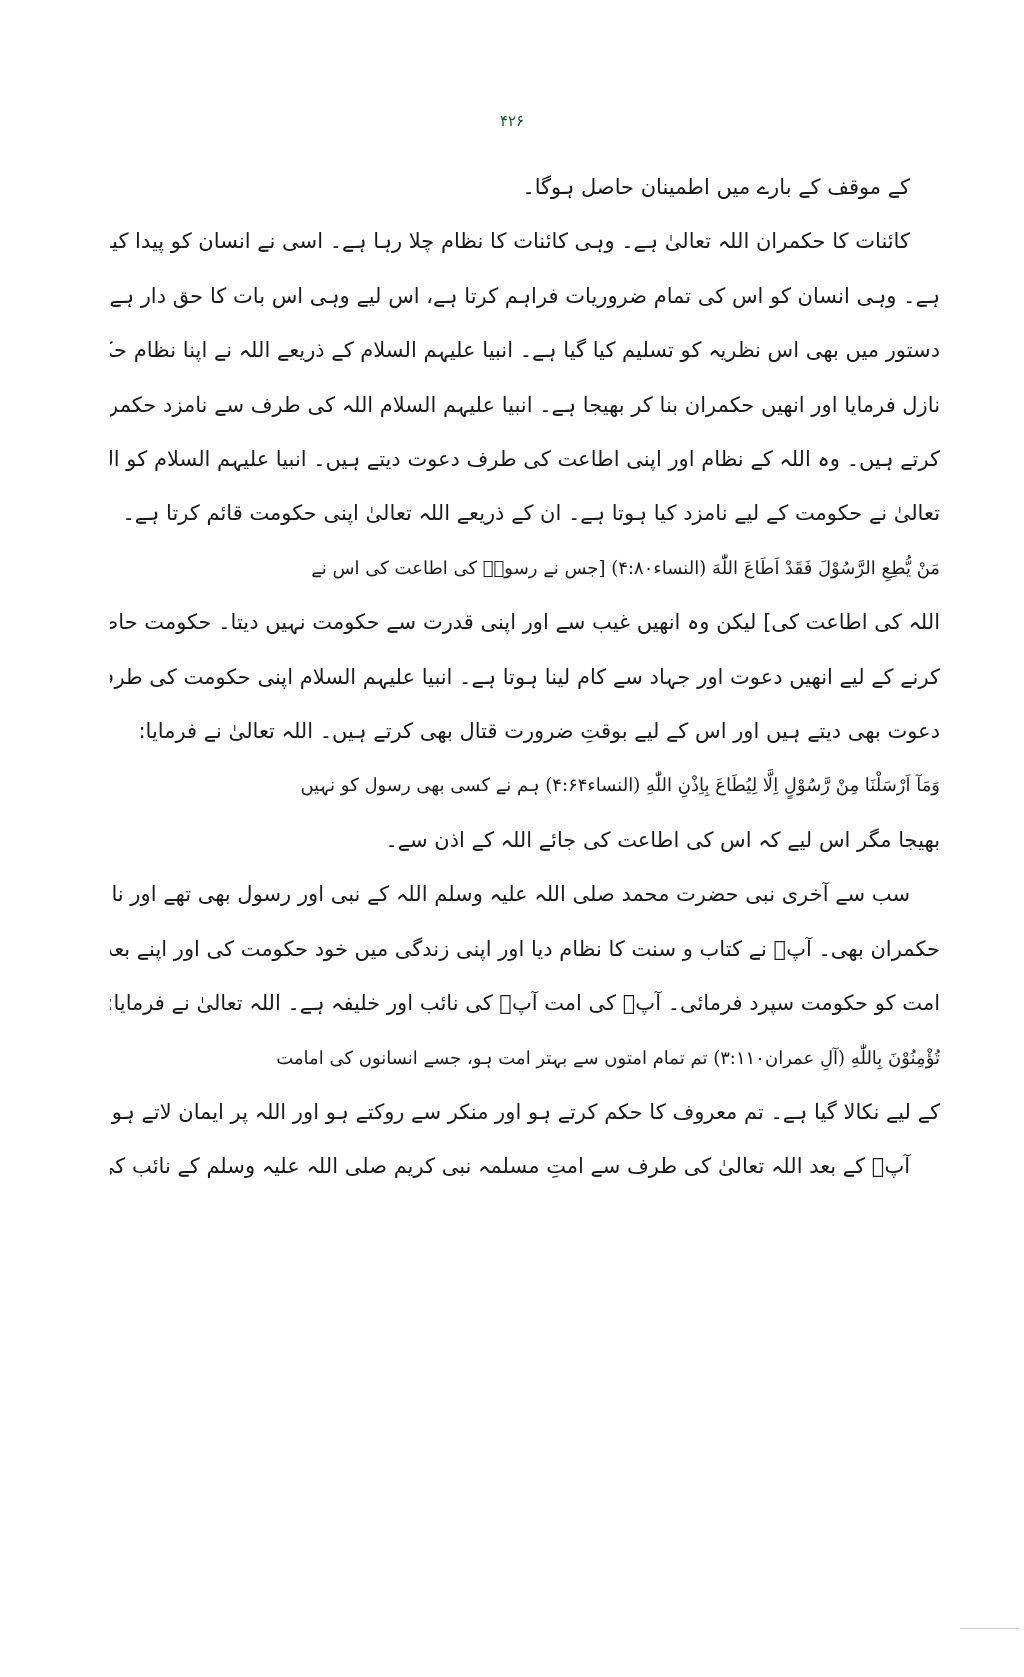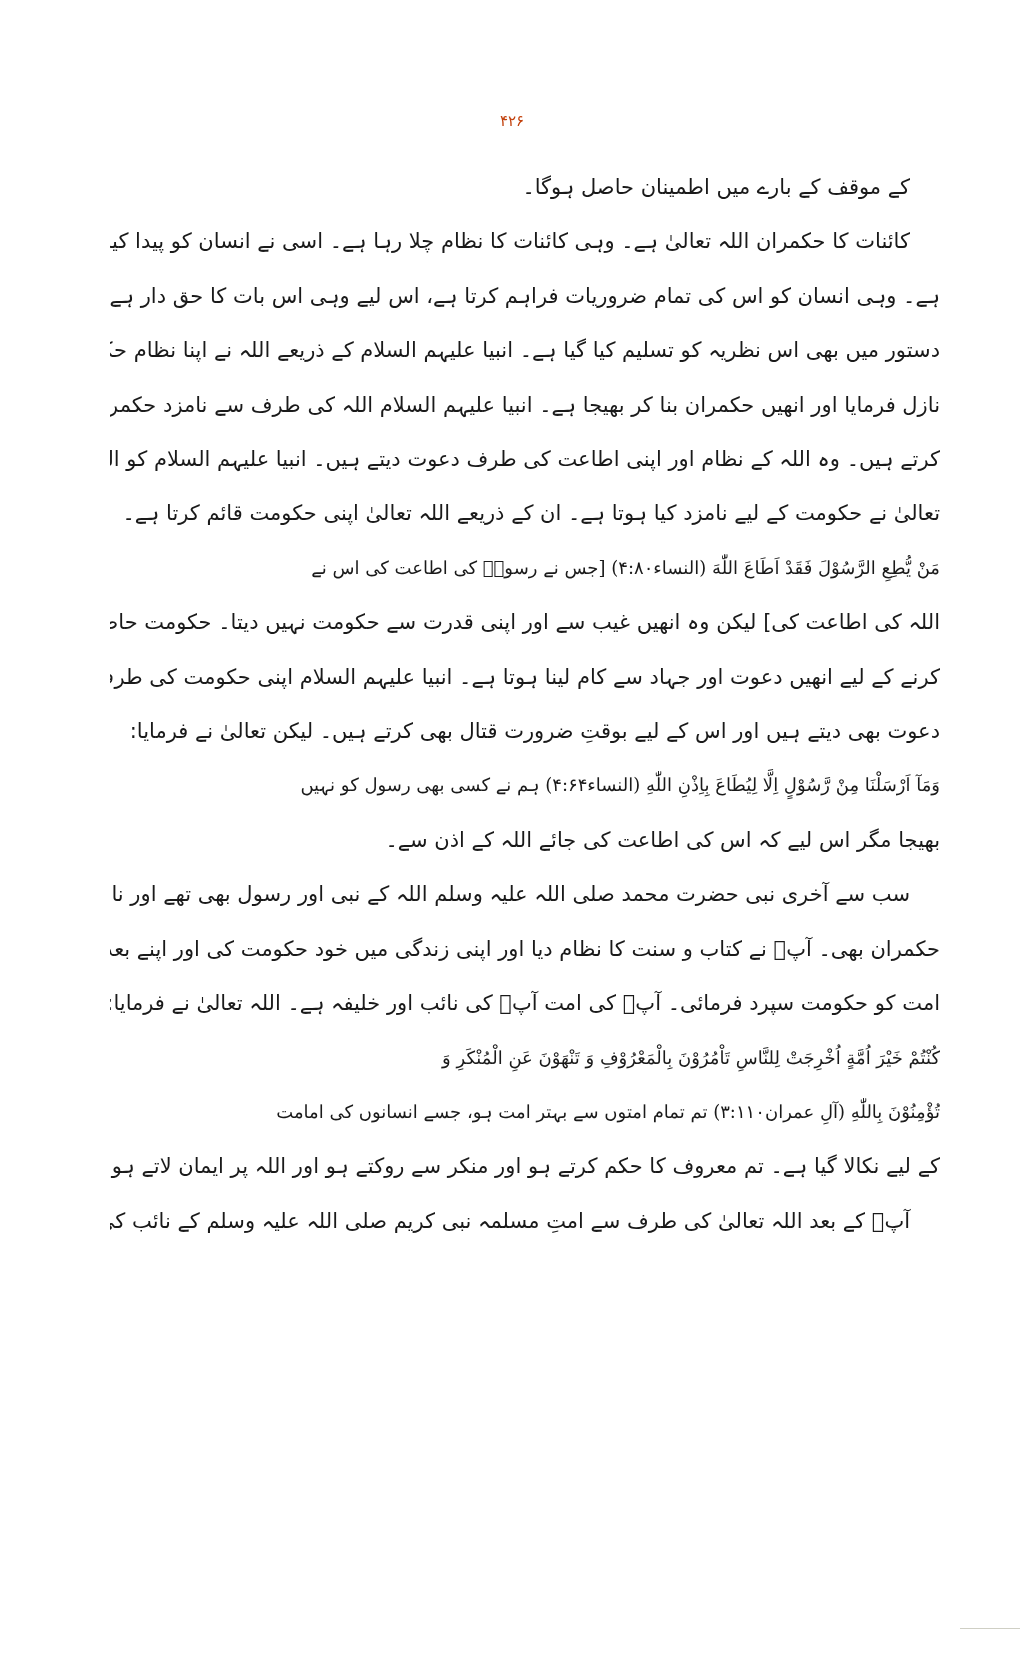--- a/index.html
+++ b/index.html
@@ -1,19 +1,19 @@
 <!DOCTYPE html>
 <html><head>
 <meta charset="utf-8">
 <style>
   html, body { margin: 0; padding: 0; background: #ffffff; }
   body { width: 1024px; height: 1677px; position: relative; overflow: hidden;
          font-family: "DejaVu Sans", sans-serif; color: #1a1a1a; }
   .page-number { position: absolute; top: 112px; left: 0; width: 1024px; text-align: center;
-                 font-size: 15px; color: #c2410c; letter-spacing: 1px; }
+                 font-size: 15px; color: #14532d; letter-spacing: 1px; }
   .content { position: absolute; top: 160px; left: 110px; width: 830px; direction: rtl;
              text-align: justify; text-align-last: right; }
   .line { font-size: 21px; line-height: 54.4px; white-space: nowrap; overflow: hidden;
           text-align: left; }
   .line.first { margin-right: 30px; }
   .line.indent { padding-right: 30px; }
   .arabic { font-family: "DejaVu Serif", serif; font-size: 18px; }
   .edge-mark { position: absolute; left: 960px; top: 1628px; width: 60px; height: 1px;
                background: #cfcfc5; }
 </style>
@@ -26,25 +26,24 @@
   <div class="line first">کے موقف کے بارے میں اطمینان حاصل ہوگا۔</div>
   <div class="line indent">کائنات کا حکمران اللہ تعالیٰ ہے۔ وہی کائنات کا نظام چلا رہا ہے۔ اسی نے انسان کو پیدا کیا</div>
   <div class="line">ہے۔ وہی انسان کو اس کی تمام ضروریات فراہم کرتا ہے، اس لیے وہی اس بات کا حق دار ہے کہ</div>
   <div class="line">دستور میں بھی اس نظریہ کو تسلیم کیا گیا ہے۔ انبیا علیہم السلام کے ذریعے اللہ نے اپنا نظام حکمرانی</div>
   <div class="line">نازل فرمایا اور انھیں حکمران بنا کر بھیجا ہے۔ انبیا علیہم السلام اللہ کی طرف سے نامزد حکمران ہوا</div>
   <div class="line">کرتے ہیں۔ وہ اللہ کے نظام اور اپنی اطاعت کی طرف دعوت دیتے ہیں۔ انبیا علیہم السلام کو اللہ</div>
   <div class="line">تعالیٰ نے حکومت کے لیے نامزد کیا ہوتا ہے۔ ان کے ذریعے اللہ تعالیٰ اپنی حکومت قائم کرتا ہے۔</div>
   <div class="line arabic">مَنْ یُّطِعِ الرَّسُوْلَ فَقَدْ اَطَاعَ اللّٰهَ (النساء۴:۸۰) [جس نے رسولؐ کی اطاعت کی اس نے</div>
   <div class="line">اللہ کی اطاعت کی] لیکن وہ انھیں غیب سے اور اپنی قدرت سے حکومت نہیں دیتا۔ حکومت حاصل</div>
   <div class="line">کرنے کے لیے انھیں دعوت اور جہاد سے کام لینا ہوتا ہے۔ انبیا علیہم السلام اپنی حکومت کی طرف</div>
-  <div class="line">دعوت بھی دیتے ہیں اور اس کے لیے بوقتِ ضرورت قتال بھی کرتے ہیں۔ لیکن تعالیٰ نے فرمایا:</div>
+  <div class="line">دعوت بھی دیتے ہیں اور اس کے لیے بوقتِ ضرورت قتال بھی کرتے ہیں۔ اللہ تعالیٰ نے فرمایا:</div>
   <div class="line arabic">وَمَآ اَرْسَلْنَا مِنْ رَّسُوْلٍ اِلَّا لِیُطَاعَ بِاِذْنِ اللّٰهِ (النساء۴:۶۴) ہم نے کسی بھی رسول کو نہیں</div>
   <div class="line">بھیجا مگر اس لیے کہ اس کی اطاعت کی جائے اللہ کے اذن سے۔</div>
   <div class="line indent">سب سے آخری نبی حضرت محمد صلی اللہ علیہ وسلم اللہ کے نبی اور رسول بھی تھے اور نامزد</div>
   <div class="line">حکمران بھی۔ آپؐ نے کتاب و سنت کا نظام دیا اور اپنی زندگی میں خود حکومت کی اور اپنے بعد اپنی</div>
   <div class="line">امت کو حکومت سپرد فرمائی۔ آپؐ کی امت آپؐ کی نائب اور خلیفہ ہے۔ اللہ تعالیٰ نے فرمایا:</div>
-  <div class="line arabic">کُنْتُمْ خَیْرَ اُمَّةٍ اُخْرِجَتْ لِلنَّاسِ تَاْمُرُوْنَ بِالْمَعْرُوْفِ وَ تَنْهَوْنَ عَنِ الْمُنْكَرِ وَ</div>
   <div class="line arabic">تُؤْمِنُوْنَ بِاللّٰهِ (آلِ عمران۳:۱۱۰) تم تمام امتوں سے بہتر امت ہو، جسے انسانوں کی امامت</div>
   <div class="line">کے لیے نکالا گیا ہے۔ تم معروف کا حکم کرتے ہو اور منکر سے روکتے ہو اور اللہ پر ایمان لاتے ہو۔</div>
   <div class="line indent">آپؐ کے بعد اللہ تعالیٰ کی طرف سے امتِ مسلمہ نبی کریم صلی اللہ علیہ وسلم کے نائب کی</div>
 </div>
 
 <div class="edge-mark"></div>
 
 </body></html>

